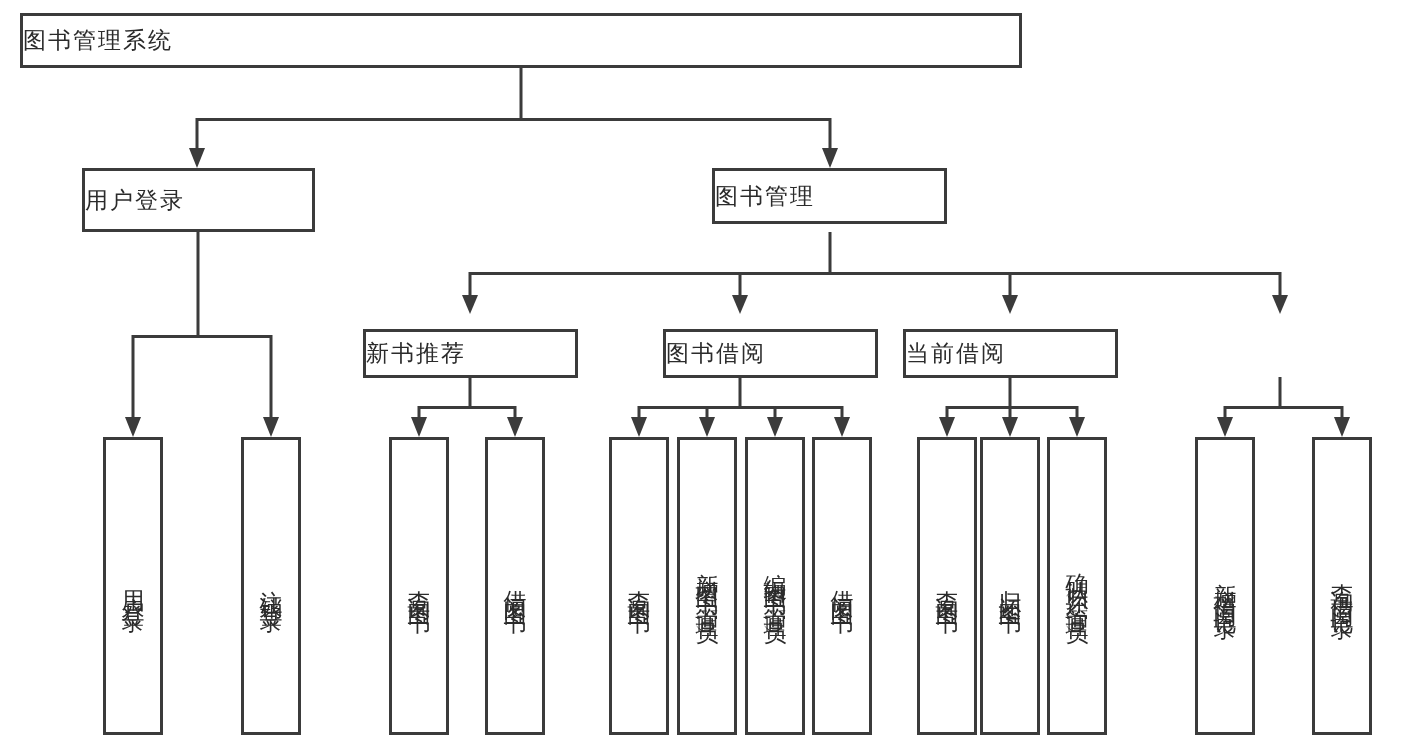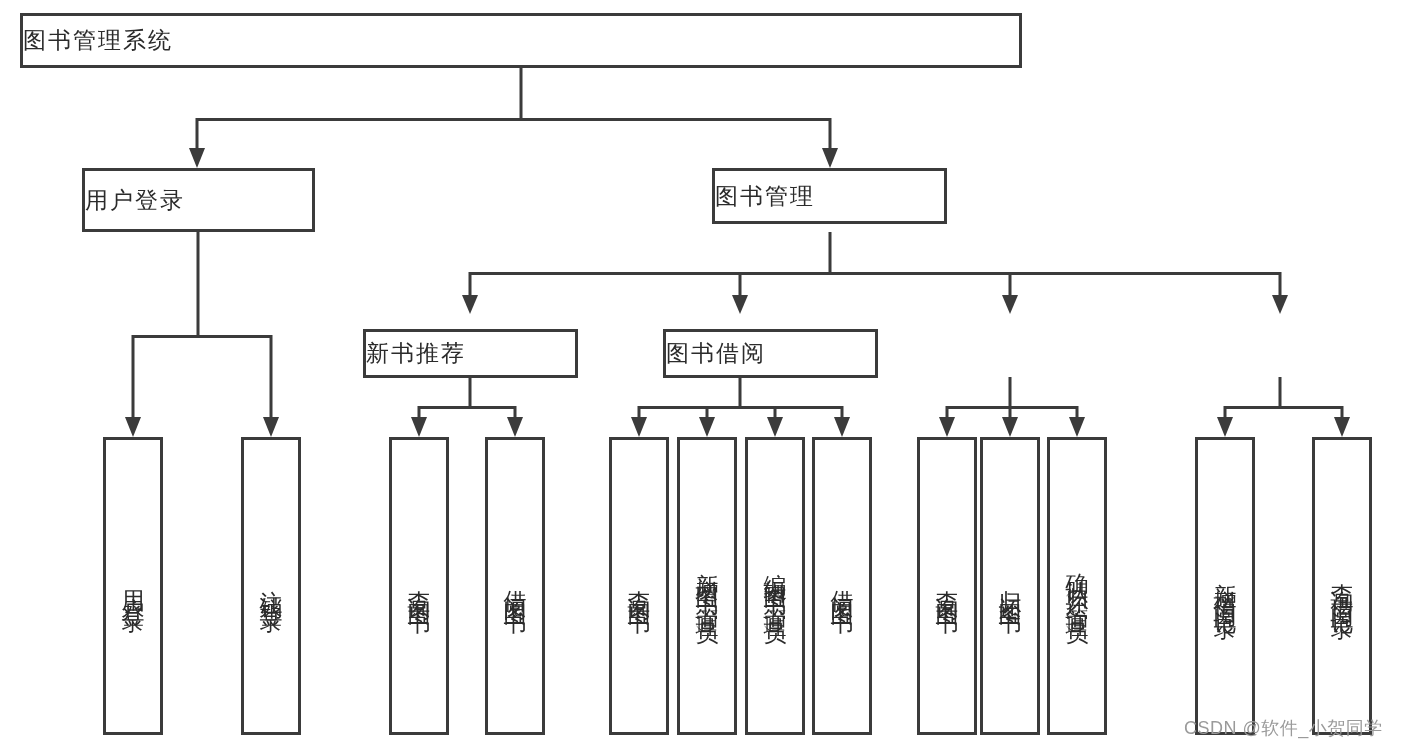--- a/index.html
+++ b/index.html
@@ -129,20 +129,23 @@
   <div class="box l2-box-b">
     <span>图书管理</span>
   </div>
 
   <div class="box l3-box" style="left:363px">
     <span>新书推荐</span>
   </div>
   <div class="box l3-box" style="left:663px">
     <span>图书借阅</span>
   </div>
+  <div class="box l3-box" style="left:903px">
+    <span>当前借阅</span>
+  </div>
 
   <div class="leaf" style="left:103px">
     <span class="vtext">用户登录</span>
   </div>
   <div class="leaf" style="left:241px">
     <span class="vtext">注销登录</span>
   </div>
 
   <div class="leaf" style="left:389px">
     <span class="vtext">查询图书</span>
@@ -174,15 +177,14 @@
     <span class="vtext">确认归还（管理员）</span>
   </div>
 
   <div class="leaf" style="left:1195px">
     <span class="vtext">新增借阅记录</span>
   </div>
   <div class="leaf" style="left:1312px">
     <span class="vtext">查询借阅记录</span>
   </div>
 
-  <div class="watermark">CSDN @软件_小贺同学</div>
 
 </div>
 
 </body></html>

